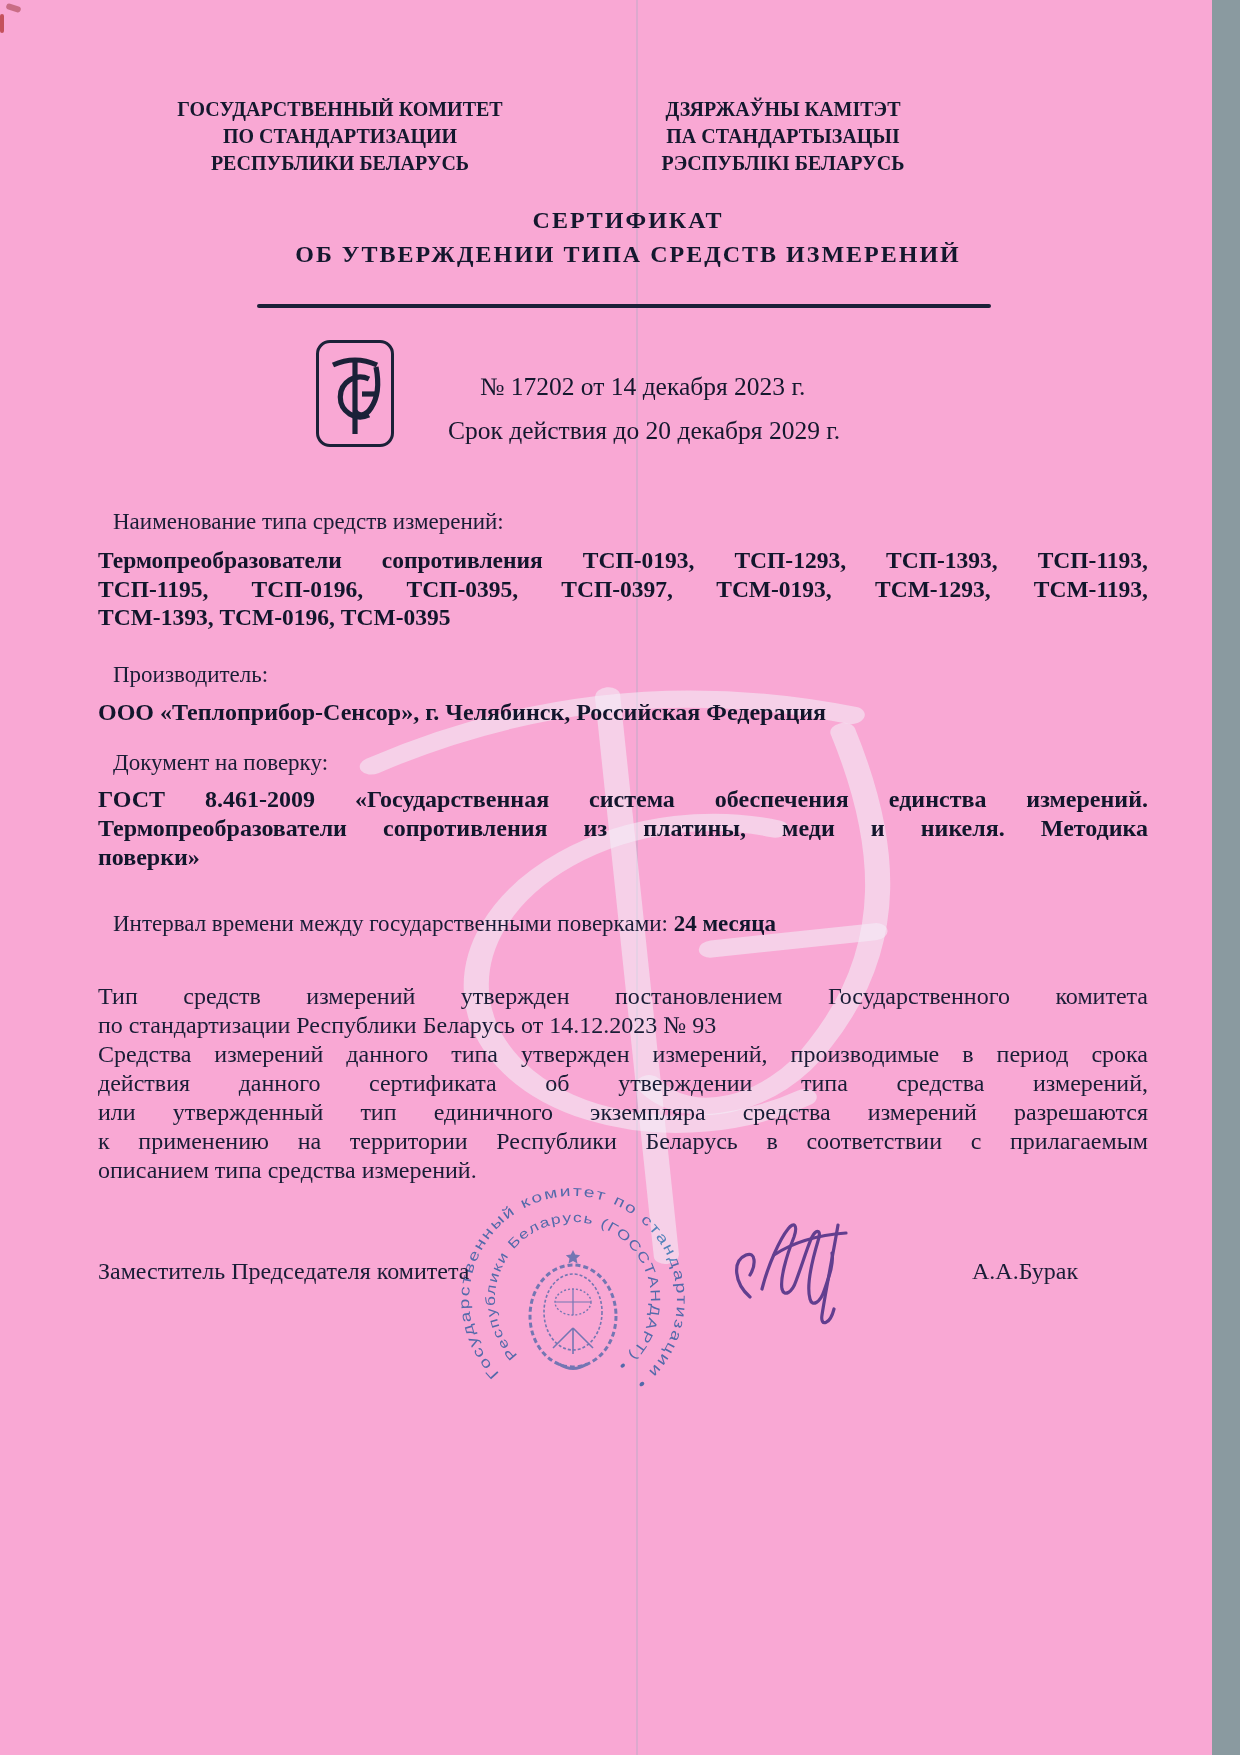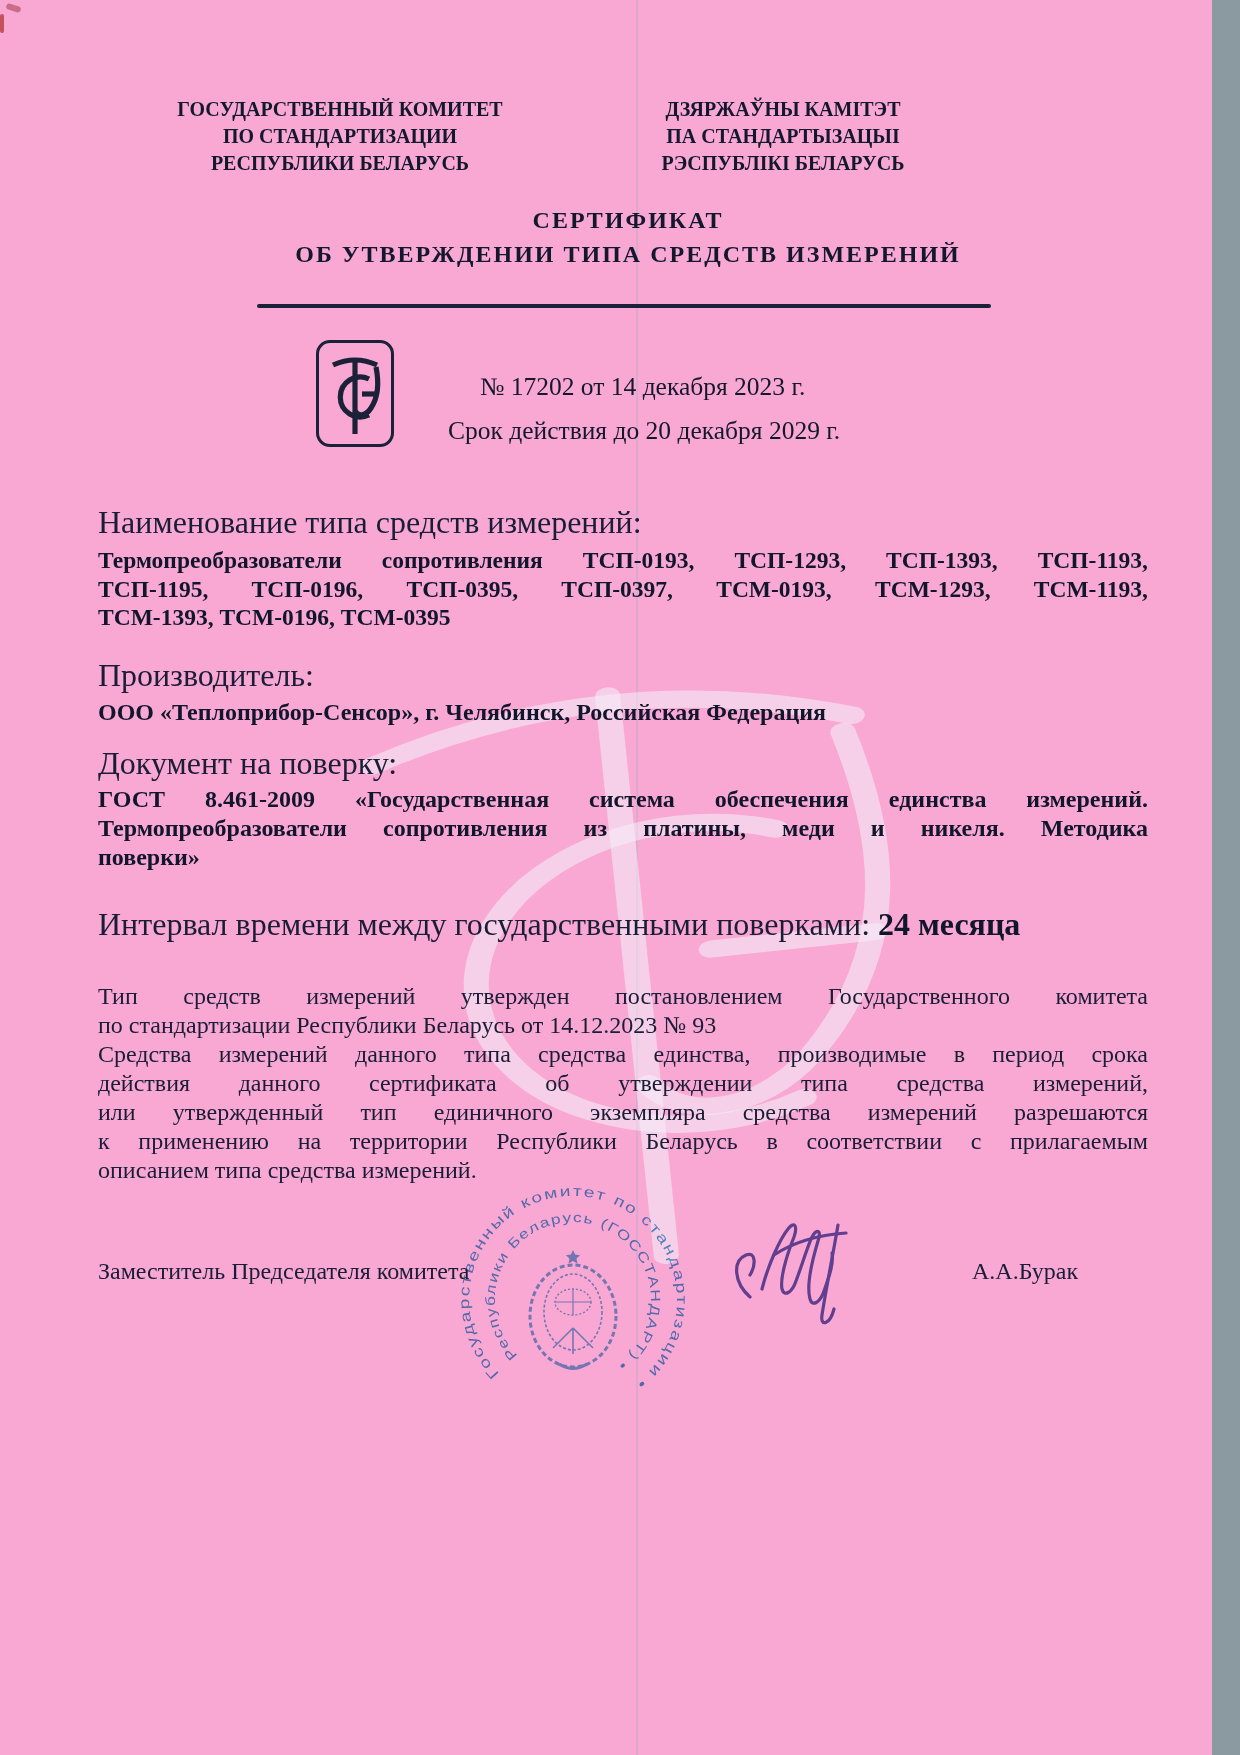--- a/index.html
+++ b/index.html
@@ -19,21 +19,21 @@
          font-size:24px; line-height:34px; letter-spacing:2px; color:#14182e;}
   .rule{left:257px; top:304px; width:734px; height:3.5px; background:#1b2138; border-radius:2px;}
   
   .logo-box{left:316px; top:340px; width:78px; height:107px; border:3px solid #1b2138; border-radius:14px;
             display:flex; align-items:center; justify-content:center; box-sizing:border-box;}
   
   .cert-line{left:448px; font-size:25.5px; line-height:32px; color:#14182e;}
   .cert-no{top:371px;margin-left:32px;}
   .cert-valid{top:415px;}
   
-  .lbl{left:98px; font-size:32px; line-height:30px;}
+  .lbl{left:113px; font-size:23px; line-height:30px;}
   .bold{font-weight:bold; color:#12162c;margin-top:8px;}
   .block{left:98px; width:1050px; font-size:24px; line-height:29px;}
   .jline{text-align:justify; text-align-last:justify;}
   .jline:last-child{text-align-last:left;}
   .tight .jline{line-height:28.5px;}
   
   .sig-label{left:98px; top:1256px; font-size:24px; line-height:30px;font-family:Liberation Serif, serif;}
   .signer{left:972px; top:1256px; font-size:24px; line-height:30px;}
   
   .stamp{left:449px; top:1176px; width:248px; height:248px; mix-blend-mode:multiply;
@@ -120,21 +120,21 @@
     <span>Интервал времени между государственными поверками:</span>
     <span class="bold">24 месяца</span>
   </div>
 
   <div class="abs block" style="top:982px">
       <div class="jline">Тип  средств  измерений  утвержден  постановлением  Государственного  комитета</div>
       <div class="jline">по стандартизации Республики Беларусь от 14.12.2023 № 93</div>
     </div>
 
   <div class="abs block" style="top:1040px">
-      <div class="jline">Средства  измерений  данного  типа  средства  единства,  производимые  в  период  срока</div>
+      <div class="jline">Средства  измерений  данного  типа  утвержден  измерений,  производимые  в  период  срока</div>
       <div class="jline">действия  данного  сертификата  об  утверждении  типа  средства  измерений,</div>
       <div class="jline">или  утвержденный  тип  единичного  экземпляра  средства  измерений  разрешаются</div>
       <div class="jline">к  применению  на  территории  Республики  Беларусь  в  соответствии  с  прилагаемым</div>
       <div class="jline">описанием типа средства измерений.</div>
     </div>
 
   <svg class="abs stamp" viewBox="0 0 248 248">
     <g fill="none" stroke="#3d93c6">
       <defs>
         <path id="ringOuter" d="M50.5,197.5 A104,104 0 1 1 176,214"></path>

